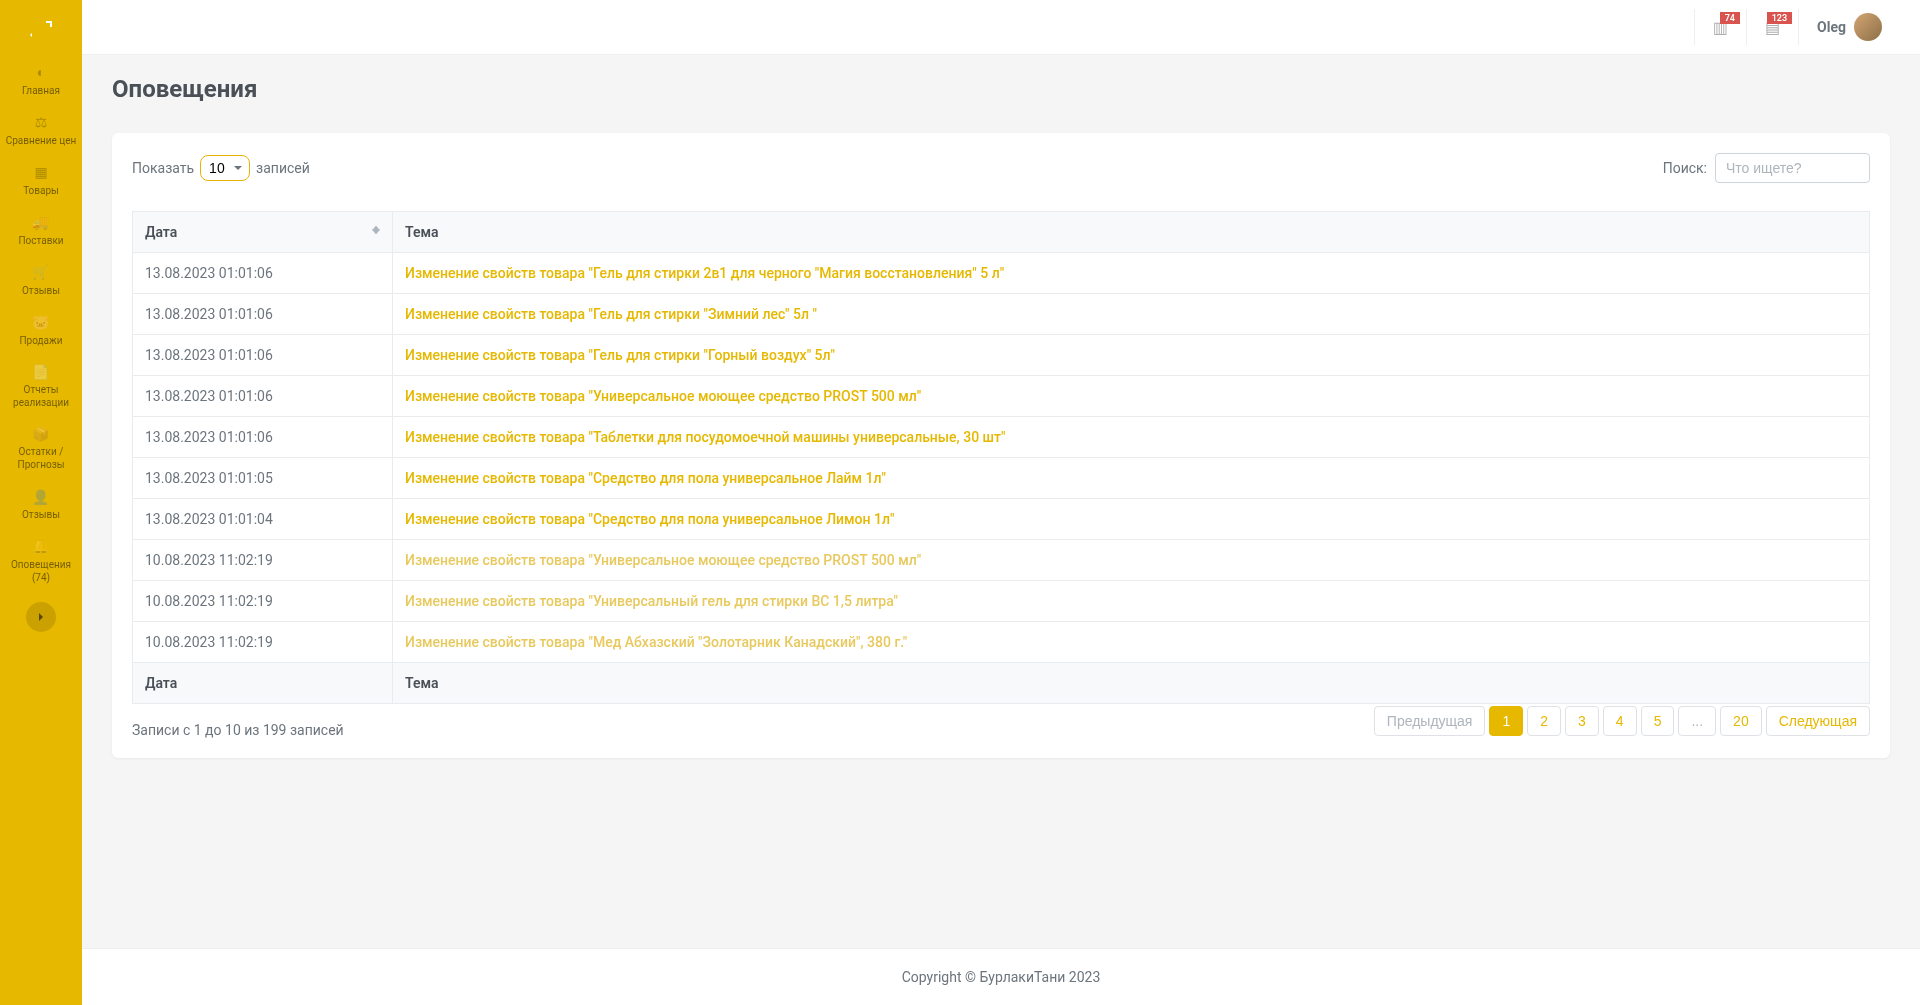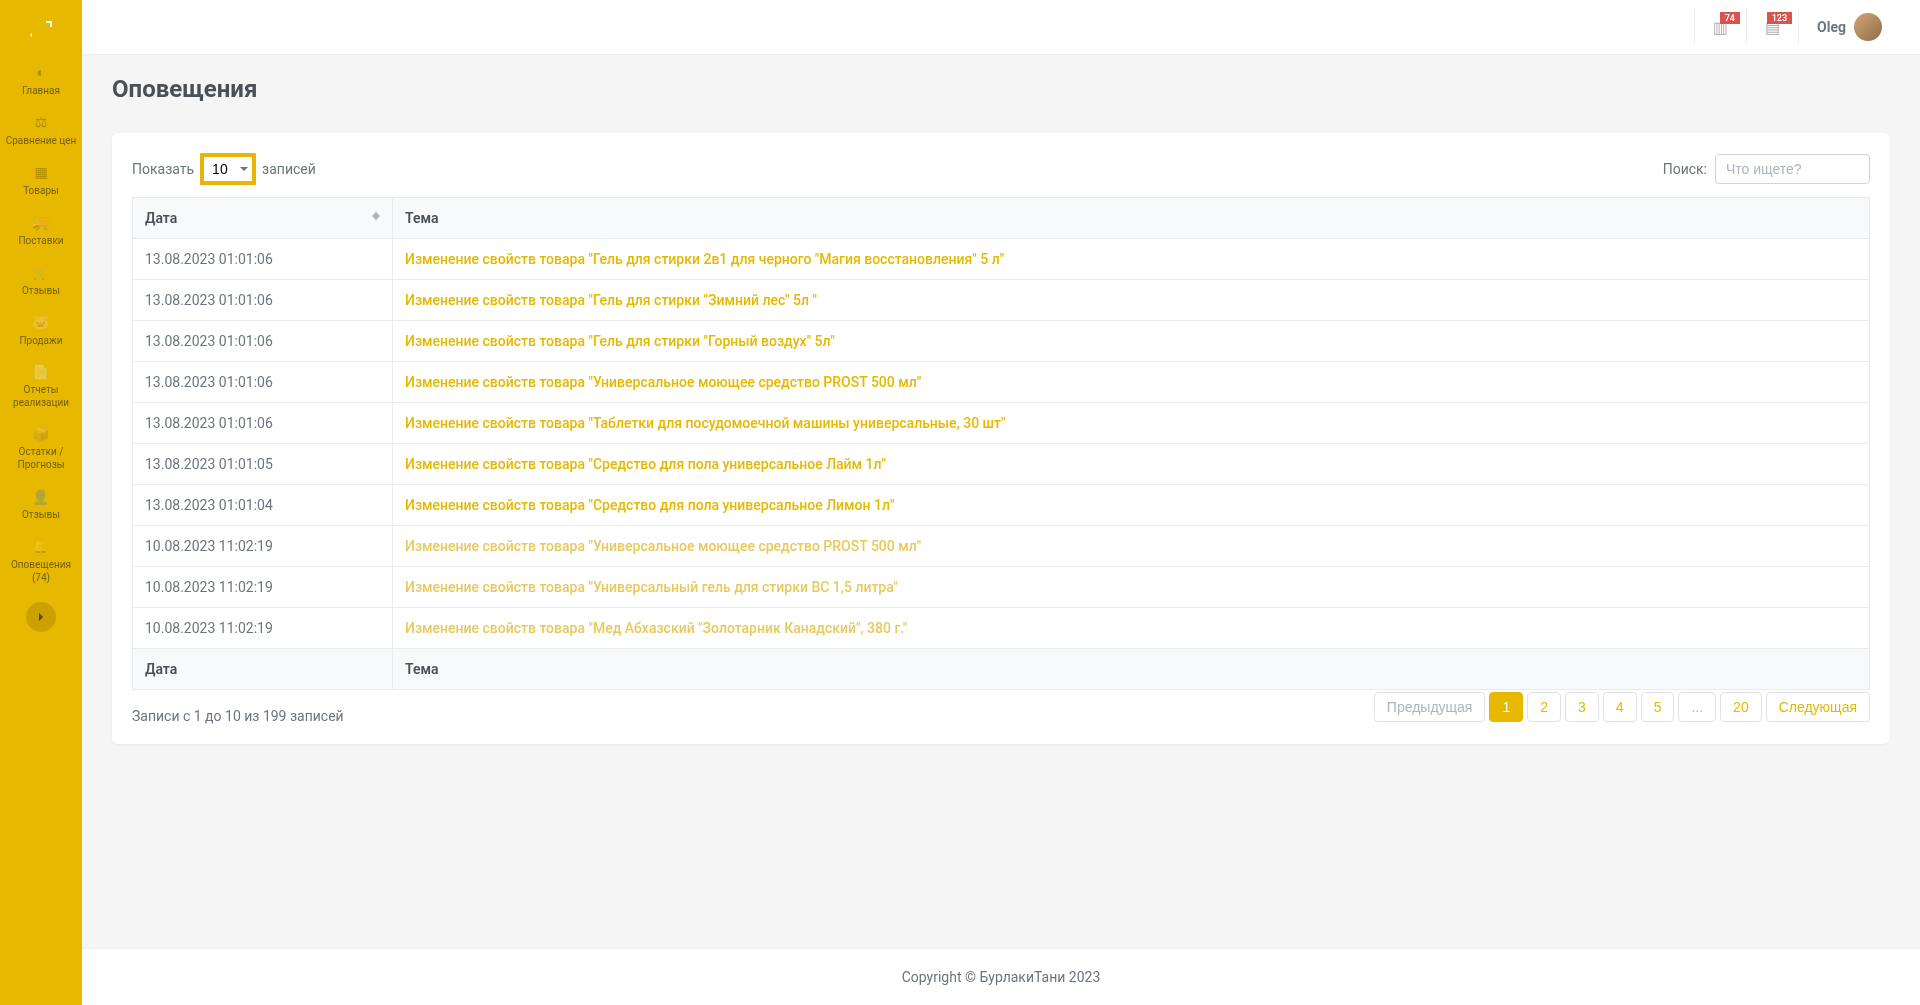--- a/index.html
+++ b/index.html
@@ -27,23 +27,23 @@
     .badge { position: absolute; top: -6px; right: -12px; background: #d9534f; color: #fff; font-size: 9px; font-weight: 600; padding: 1px 5px; border-radius: 0; }
     .header-user { display: flex; align-items: center; gap: 8px; color: #6c757d; font-size: 14px; font-weight: bold; }
     .avatar { width: 28px; height: 28px; border-radius: 50%; background: linear-gradient(135deg,#d4a574,#8b6f47); }
     
     
     .content { flex: 1; padding: 20px 30px; }
     .page-title { font-size: 24px; font-weight: 700; color: #495057; margin-bottom: 30px; }
     
     .card { background: #fff; border-radius: 6px; padding: 20px; box-shadow: 0 1px 3px rgba(0,0,0,0.05); }
     
-    .table-controls { display: flex; justify-content: space-between; align-items: center; margin-bottom: 12px; font-size: 14px; color: #6c757d; }
+    .table-controls { display: flex; justify-content: space-between; align-items: center; margin-bottom: 28px; font-size: 14px; color: #6c757d; }
     .length-control { display: flex; align-items: center; gap: 6px; }
-    .length-select { border: 4px solid #eab308; border-radius: 1px; padding: 4px 24px 4px 8px; font-size: 14px; background: #fff; appearance: none; position: relative; }
+    .length-select { border: 1px solid #eab308; border-radius: 8px; padding: 4px 24px 4px 8px; font-size: 14px; background: #fff; appearance: none; position: relative; }
     .select-wrap { position: relative; display: inline-block; }
     .select-wrap::after { content: ''; position: absolute; right: 8px; top: 50%; transform: translateY(-50%); width: 0; height: 0; border-left: 4px solid transparent; border-right: 4px solid transparent; border-top: 4px solid #6c757d; pointer-events: none; }
     .select-wrap::before { content: ''; position: absolute; right: 8px; top: 35%; transform: translateY(-50%); width: 0; height: 0; border-left: 4px solid transparent; border-right: 4px solid transparent; border-bottom: 4px solid #6c757d; pointer-events: none; }
     .search-control { display: flex; align-items: center; gap: 8px; }
     .search-input { border: 1px solid #ced4da; border-radius: 4px; padding: 6px 10px; font-size: 14px; width: 155px; }
     .search-input::placeholder { color: #adb5bd; }
     
     table { width: 100%; border-collapse: collapse; padding-left: 32px; }
     thead th, tfoot th { background: #f8f9fa; text-align: left; padding: 12px; font-weight: 600; color: #495057; font-size: 14px; border: 1px solid #e9ecef; }
     thead th.sortable { position: relative; cursor: pointer; }

